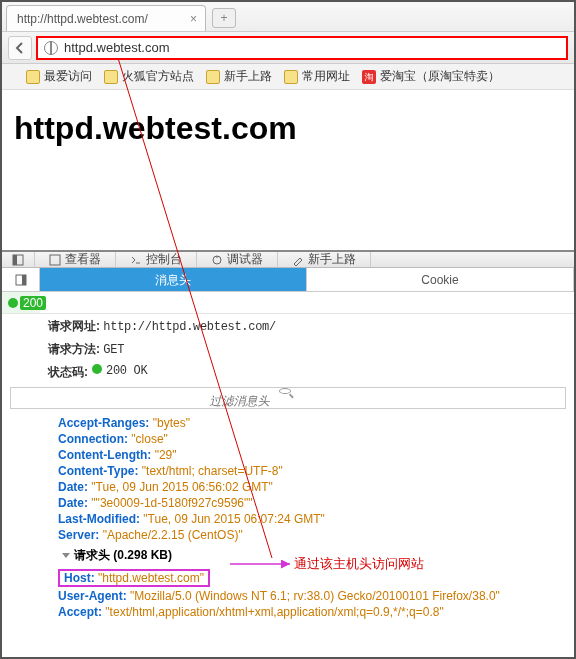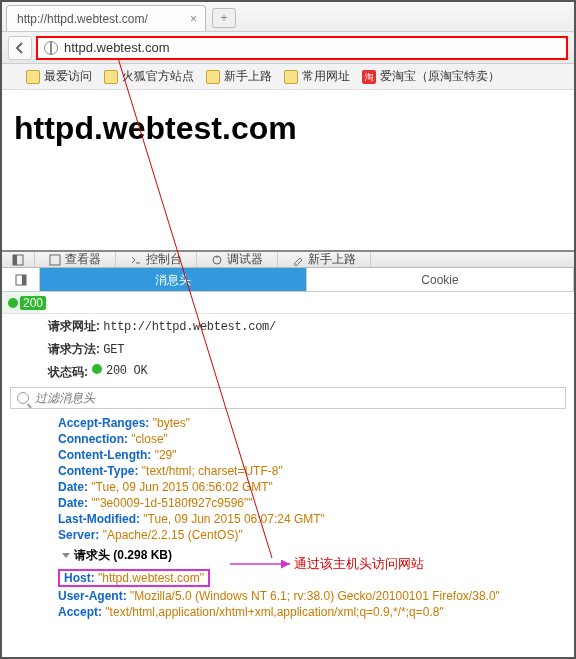--- a/index.html
+++ b/index.html
@@ -30,21 +30,21 @@
 .subtab.active { background: #3399dd; color: #fff; }
 .reqline { display: flex; height: 22px; border-bottom: 1px solid #e5e5e5; }
 .statuscol { width: 38px; background: #ecf7ec; position: relative; }
 .dot { width: 10px; height: 10px; border-radius: 50%; background: #2eb82e; position: absolute; left: 6px; top: 6px; }
 .stx { position: absolute; left: 18px; top: 4px; font-size: 12px; color: #fff; background: #2eb82e; padding: 0 3px; border-radius: 2px; }
 .reqpanel { flex: 1; overflow-y: auto; }
 .meta { padding: 4px 10px 2px 46px; color: #333; }
 .meta b { font-weight: bold; }
 .metarow { display: flex; align-items: flex-start; }
 .sdot { width: 10px; height: 10px; border-radius: 50%; background: #2eb82e; display: inline-block; margin: 0 4px; }
-.filter { margin: 4px 8px; height: 22px; border: 1px solid #ccc; border-radius: 0; display: flex; align-items: center; padding: 0 6px; color: #999; }
+.filter { margin: 4px 8px; height: 22px; border: 1px solid #ccc; border-radius: 0; display: flex; align-items: center; padding: 0 6px; color: #999; flex-direction: column; }
 .filter .mag { width: 12px; height: 12px; border: 1.5px solid #999; border-radius: 50%; margin-right: 6px; position: relative; }
 .filter .mag::after { content: ""; position: absolute; width: 5px; height: 1.5px; background: #999; bottom: -3px; right: -4px; transform: rotate(45deg); }
 .filter input { border: none; outline: none; flex: 1; font-style: italic; font-size: 12px; color: #666; }
 .hdrs { padding: 2px 0 2px 56px; }
 .hdr { padding: 1px 0; }
 .hdr .k { color: #1166cc; font-weight: bold; }
 .hdr .v { color: #cc7a00; }
 .section { padding: 2px 0 2px 60px; color: #000000; display: flex; align-items: center; gap: 4px; font-weight: bold; }
 .tri { width: 0; height: 0; border-left: 5px solid #888; border-top: 4px solid transparent; border-bottom: 4px solid transparent; }
 .tri.down { border-left: 4px solid transparent; border-right: 4px solid transparent; border-top: 5px solid #888; border-bottom: none; }

